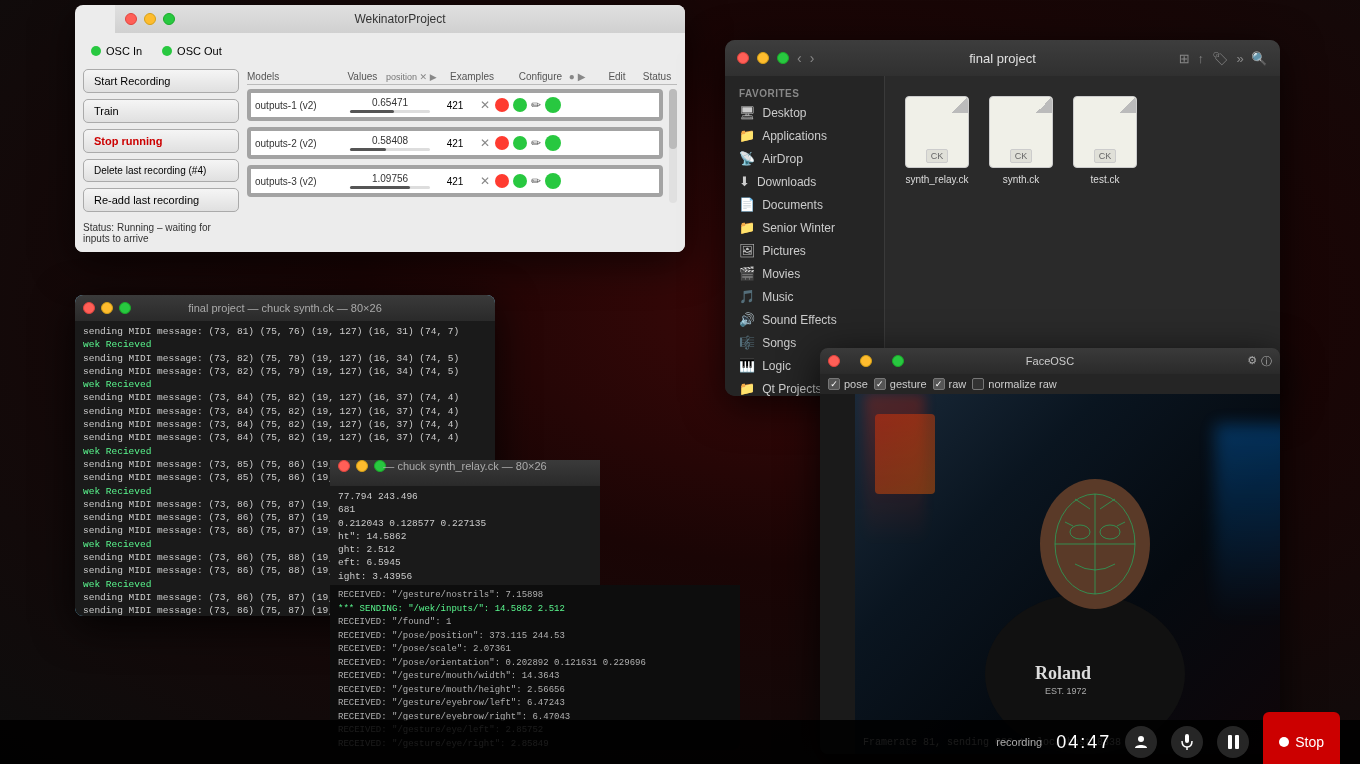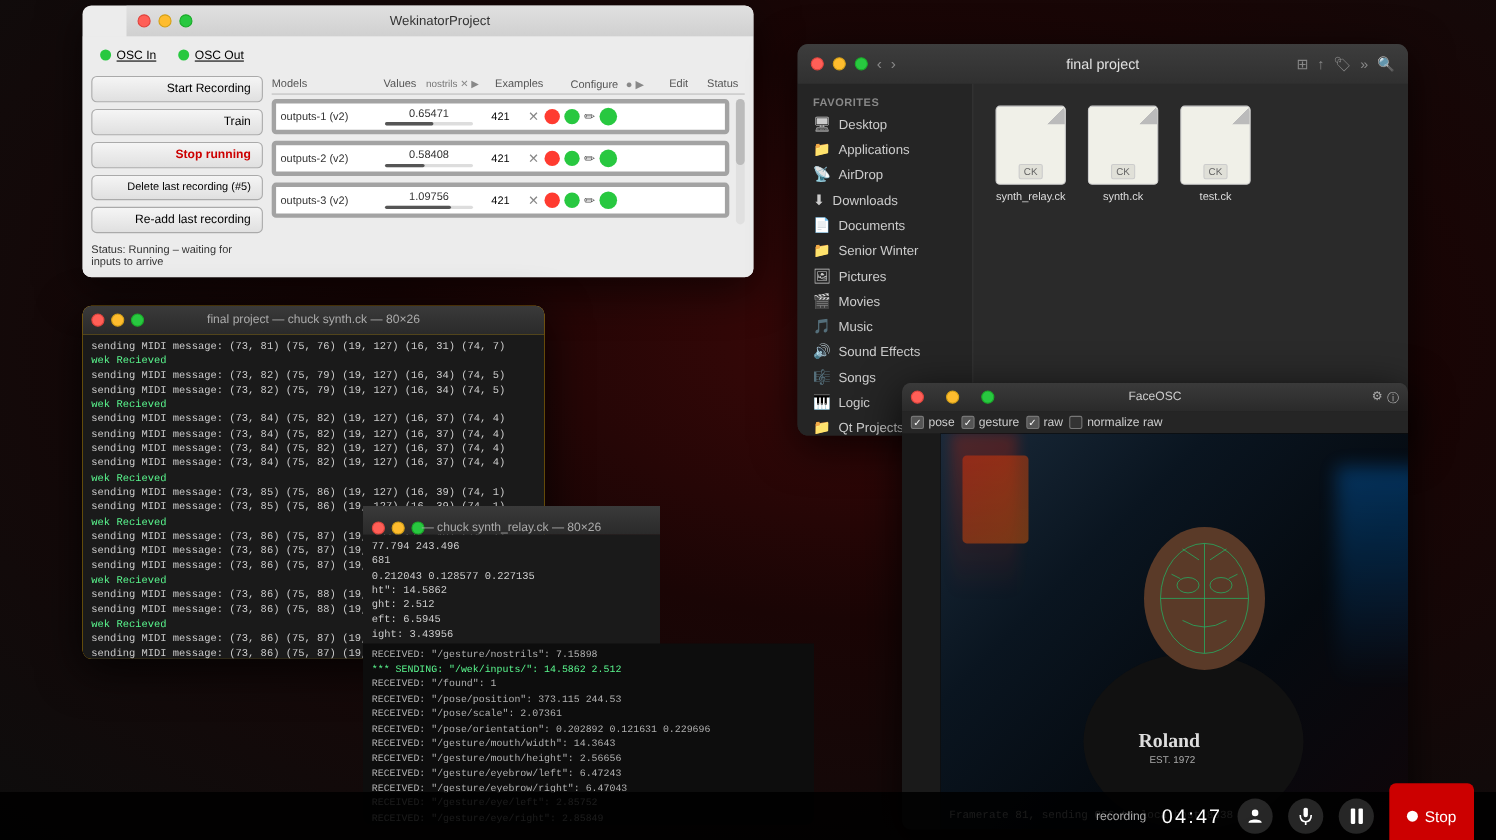--- a/index.html
+++ b/index.html
@@ -63,24 +63,23 @@
     }
     .wek-top-row {
       display: flex;
       align-items: center;
       gap: 20px;
       margin-bottom: 8px;
       padding: 4px 8px;
     }
     .osc-indicator {
       display: flex;
-      align-items: flex-start;
+      align-items: center;
       gap: 5px;
       font-size: 11px;
-      text-decoration: underline;
     }
     .osc-dot {
       width: 10px; height: 10px;
       border-radius: 50%;
       background: #28c840;
     }
     .wek-content {
       display: flex;
       gap: 8px;
     }
@@ -89,21 +88,21 @@
       display: flex;
       flex-direction: column;
       gap: 6px;
     }
     .wek-btn {
       background: linear-gradient(to bottom, #f5f5f5, #e0e0e0);
       border: 1px solid #aaa;
       border-radius: 5px;
       padding: 5px 10px;
       font-size: 11px;
-      text-align: right;
+      text-align: left;
       cursor: pointer;
     }
     .wek-btn.stop-running {
       color: #cc0000;
       font-weight: bold;
     }
     .wek-btn.delete {
       font-size: 10px;
     }
     .wek-status {
@@ -323,24 +322,24 @@
       color: #666;
       background: #e0e0d8;
       border: 1px solid #ccc;
       border-radius: 2px;
       padding: 1px 4px;
     }
 
     
     .terminal-window {
       position: absolute;
-      top: 278px;
+      top: 295px;
       left: 75px;
       width: 420px;
-      background: #eab308;
+      background: #7dd3fc;
       border-radius: 8px;
       box-shadow: 0 10px 40px rgba(0,0,0,0.8);
       overflow: hidden;
     }
     .terminal-titlebar {
       background: linear-gradient(to bottom, #3a3a3a, #2a2a2a);
       height: 26px;
       display: flex;
       align-items: center;
       padding: 0 8px;
@@ -532,21 +531,21 @@
       width: 8px;
       height: 60px;
       background: #bbb;
       border-radius: 4px;
     }
 
     .terminal-titlebar2 {
       background: linear-gradient(to bottom, #3a3a3a, #2a2a2a);
       height: 26px;
       display: flex;
-      align-items: flex-end;
+      align-items: flex-start;
       padding: 0 8px;
       gap: 6px;
       position: relative;
     }
     .terminal-title2 {
       position: absolute;
       left: 50%;
       transform: translateX(-50%);
       font-size: 11px;
       color: #aaa;
@@ -576,33 +575,33 @@
         <div class="osc-dot"></div>
         <span>OSC Out</span>
       </div>
     </div>
     <div class="wek-content">
 
       <div class="wek-left">
         <div class="wek-btn">Start Recording</div>
         <div class="wek-btn">Train</div>
         <div class="wek-btn stop-running">Stop running</div>
-        <div class="wek-btn delete">Delete last recording (#5)</div>
+        <div class="wek-btn delete">Delete last recording (#4)</div>
         <div class="wek-btn">Re-add last recording</div>
         <div class="wek-status">Status:  Running – waiting for inputs to arrive</div>
       </div>
 
       <div class="wek-table-area">
 
         <div class="wek-table-header">
           <div class="wek-th-models">Models</div>
           <div class="wek-th-values">
             <span>Values</span>
             <span style="margin-left:6px;font-size:9px;color:#777">
-              <span>nostrils</span>
+              <span>position</span>
               <span style="color:#888"> ✕ ▶</span>
             </span>
           </div>
           <div class="wek-th-examples">Examples</div>
           <div class="wek-th-configure">
             <span>Configure</span>
             <span style="color:#888; margin-left:4px"> ● ▶</span>
           </div>
           <div class="wek-th-edit">Edit</div>
           <div class="wek-th-status">Status</div>

